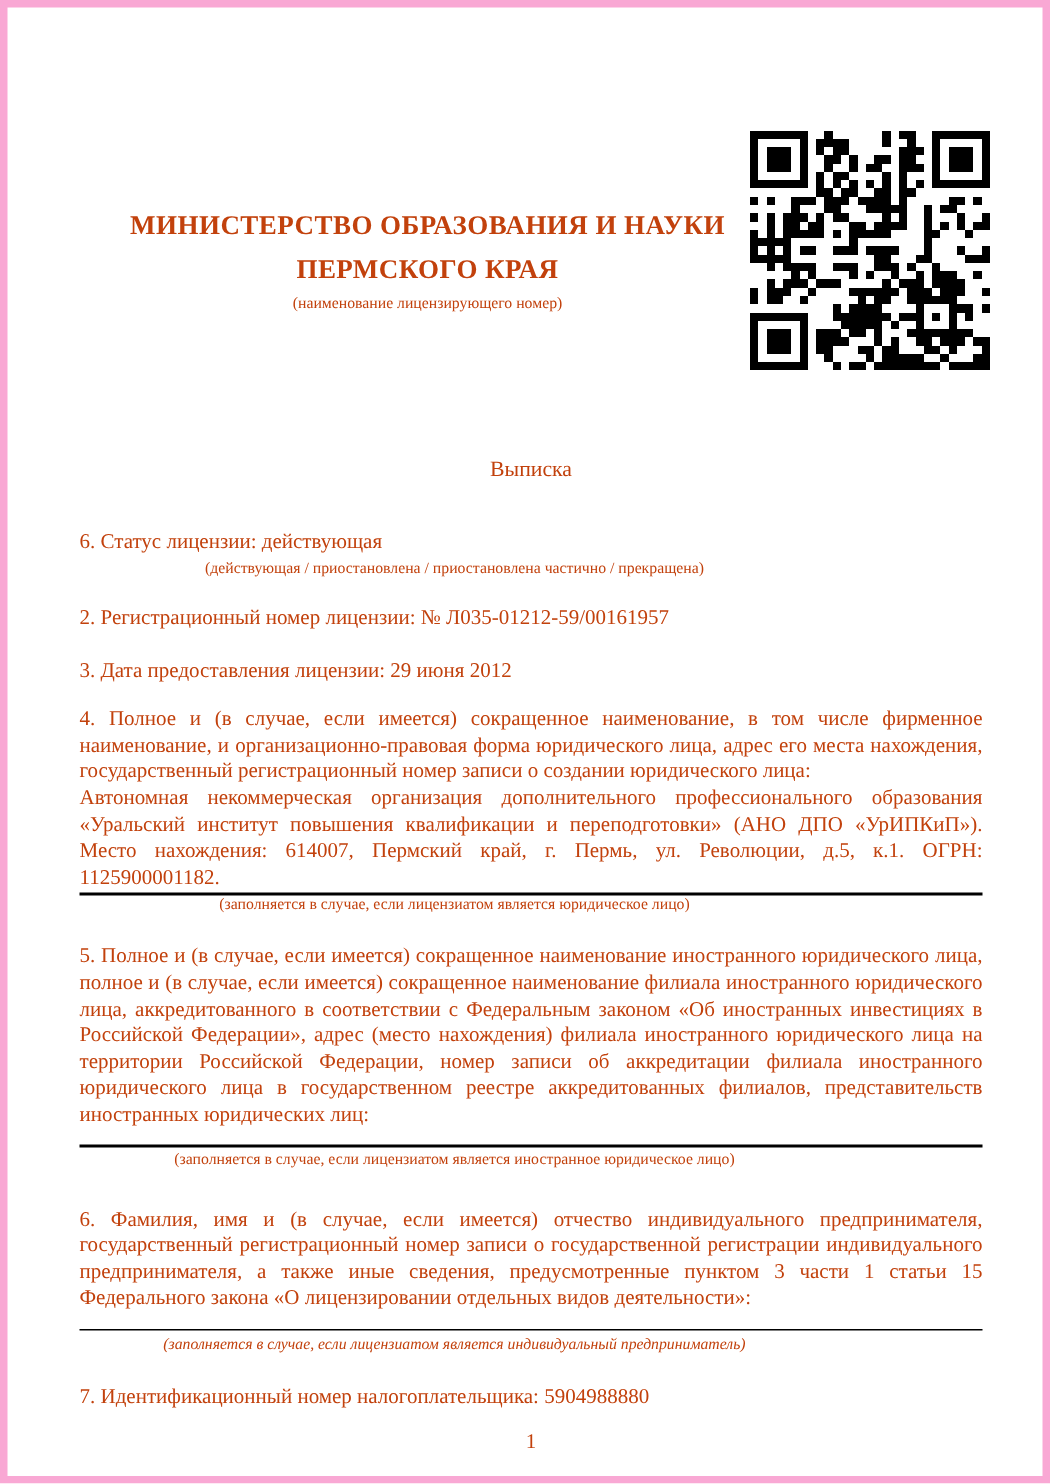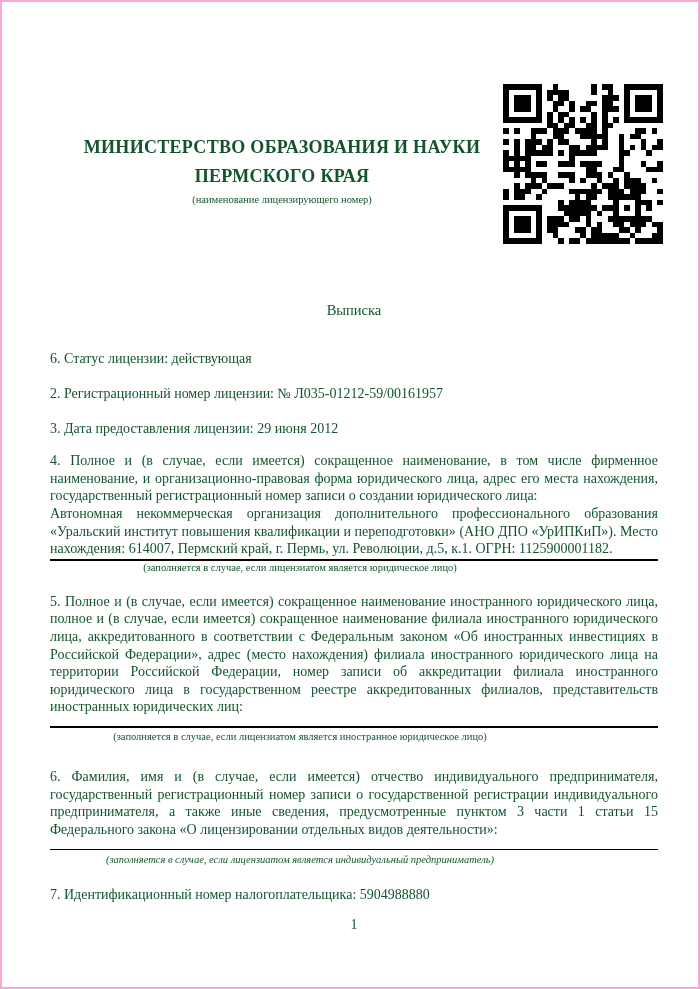--- a/index.html
+++ b/index.html
@@ -1,19 +1,19 @@
 <!DOCTYPE html>
 <html><head>
 <meta charset="utf-8">
 <style>
   html,body{margin:0;padding:0;background:#ffffff;}
   .page{
-    width:700px;height:989px;background:#fff;color:#14532d;
+    width:700px;height:989px;background:#fff;color:#c2410c;
     font-family:"Liberation Serif","DejaVu Serif",serif;
-    box-sizing:border-box;border:2px solid #f9a8d4;overflow:hidden;
+    box-sizing:border-box;border:5px solid #f9a8d4;overflow:hidden;
   }
   .header{display:flex;justify-content:space-between;align-items:flex-start;padding:82px 35px 0 65px;}
   .ministry{width:430px;text-align:center;padding-top:49px;}
   .ministry-name{font-weight:bold;font-size:18px;line-height:29px;letter-spacing:.3px;}
   .ministry-note{font-size:10.5px;line-height:13px;margin-top:2px;}
   .qr{width:160px;height:160px;flex:0 0 auto;}
   .qr svg{display:block;width:160px;height:160px;}
   .content{padding:0 40px 0 48px;}
   .doc-title{text-align:center;font-size:14.5px;line-height:18.5px;margin-top:57px;}
   .item{font-size:14px;line-height:17.6px;}
@@ -380,20 +380,21 @@
   </div>
 
   <div class="content">
 
     <div class="doc-title">
       <div>Выписка</div>
     </div>
 
     <div class="sec1">
       <div class="item">6. Статус лицензии: действующая</div>
+      <div class="note">(действующая / приостановлена / приостановлена частично / прекращена)</div>
     </div>
 
     <div class="sec2">
       <div class="item">2. Регистрационный номер лицензии: № Л035-01212-59/00161957</div>
     </div>
 
     <div class="sec3">
       <div class="item">3. Дата предоставления лицензии: 29 июня 2012</div>
     </div>
 

